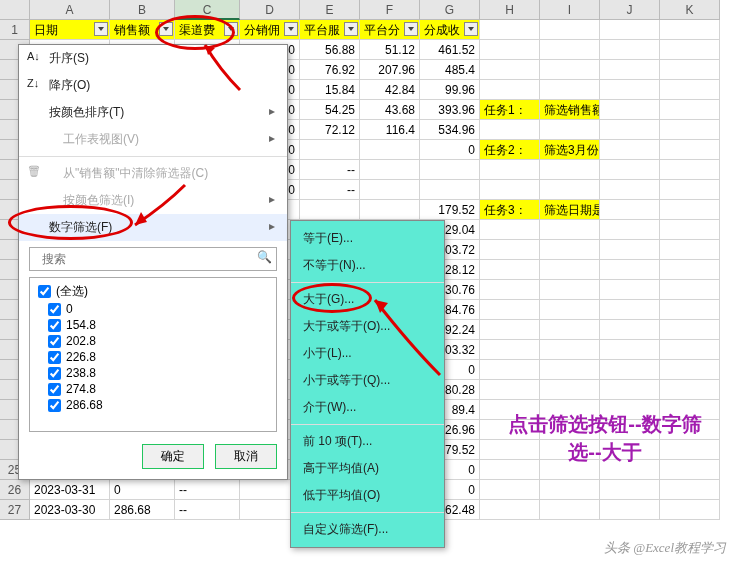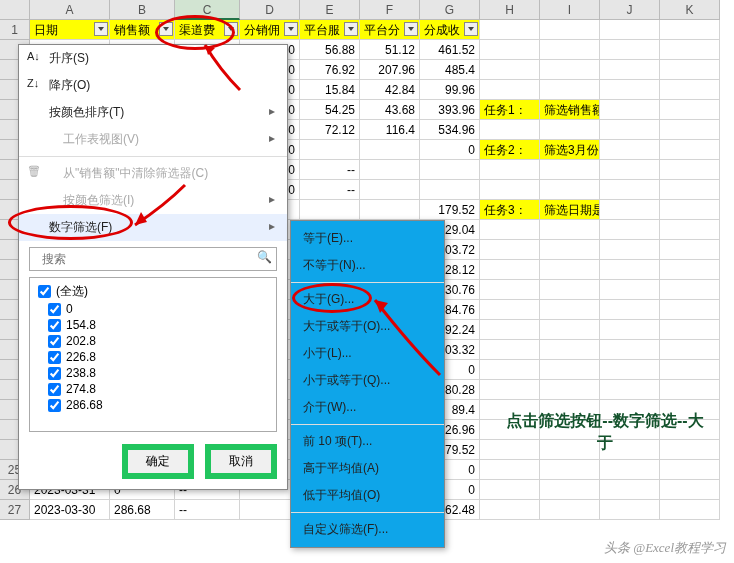--- a/index.html
+++ b/index.html
@@ -25,29 +25,29 @@
 .fp-item.arrow::after { content: '▸'; position: absolute; right: 12px; color: #666; }
 .fp-sep { border-top: 1px solid #ddd; margin: 3px 0; }
 .fp-icon { position: absolute; left: 8px; top: 5px; width: 14px; height: 14px; font-size: 11px; }
 .fp-search { margin: 6px 10px; position: relative; }
 .fp-search input { width: 100%; padding: 4px 20px 4px 12px; border: 1px solid #aaa; font-size: 12px; }
 .fp-search .mag { position: absolute; right: 5px; top: 3px; color: #666; }
 .fp-list { margin: 4px 10px; border: 1px solid #aaa; height: 155px; overflow-y: scroll; padding: 4px; }
 .fp-chk { display: flex; align-items: center; padding: 1px 0 1px 14px; }
 .fp-chk input { margin-right: 5px; }
 .fp-btns { text-align: right; padding: 8px 10px 0; }
-.fp-btns button { padding: 3px 18px; margin-left: 8px; border: 6px solid #22c55e; background: #f0f0f0; font-size: 12px; }
-
-.submenu { position: absolute; left: 290px; top: 220px; width: 155px; background: #0ea5e9; border: 1px solid #888; box-shadow: 2px 2px 6px rgba(0,0,0,0.3); z-index: 20; padding: 4px 0; }
+.fp-btns button { padding: 3px 18px; margin-left: 8px; border: 1px solid #22c55e; background: #f0f0f0; font-size: 12px; }
+
+.submenu { position: absolute; left: 290px; top: 220px; width: 155px; background: #5eead4; border: 1px solid #888; box-shadow: 2px 2px 6px rgba(0,0,0,0.3); z-index: 20; padding: 4px 0; }
 .sm-item { padding: 5px 12px; color: #222; }
 .sm-sep { border-top: 1px solid #ddd; margin: 3px 0; }
 
 .circle { position: absolute; border: 3px solid #d00; border-radius: 50%; pointer-events: none; z-index: 30; }
 .arrow-svg { position: absolute; z-index: 25; pointer-events: none; }
-.redtext { color: #14532d; font-weight: bold; font-size: 16px; position: absolute; text-align: center; line-height: 1.4; }
+.redtext { color: #a21caf; font-weight: bold; font-size: 20px; position: absolute; text-align: center; line-height: 1.4; }
 .watermark { position: absolute; right: 8px; bottom: 6px; color: #999; font-size: 13px; font-style: italic; font-family: "KaiTi", serif; }
 </style>
 </head>
 <body>
 
 <div class="grid">
 <div class="row">
   <div class="rowhead"></div>
   <div class="colhead wA">A</div>
   <div class="colhead wB">B</div>

